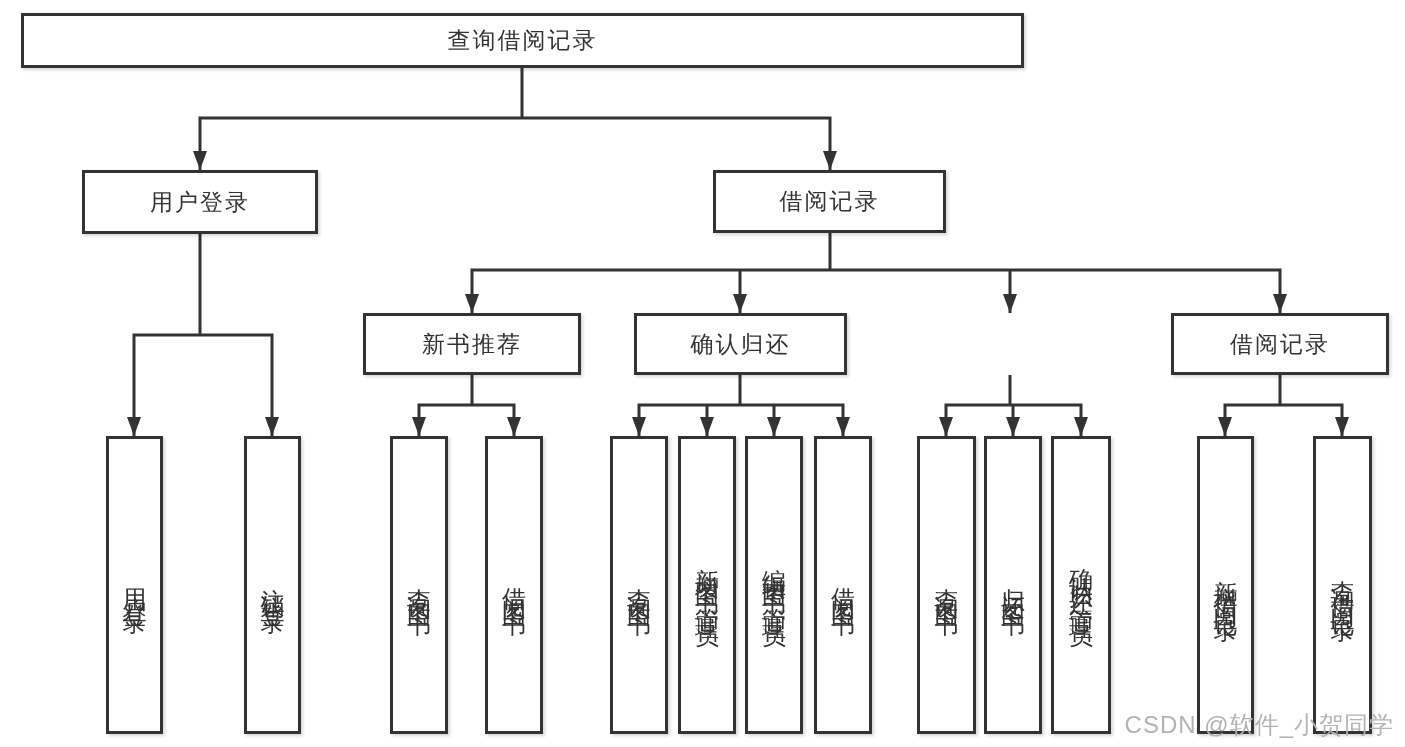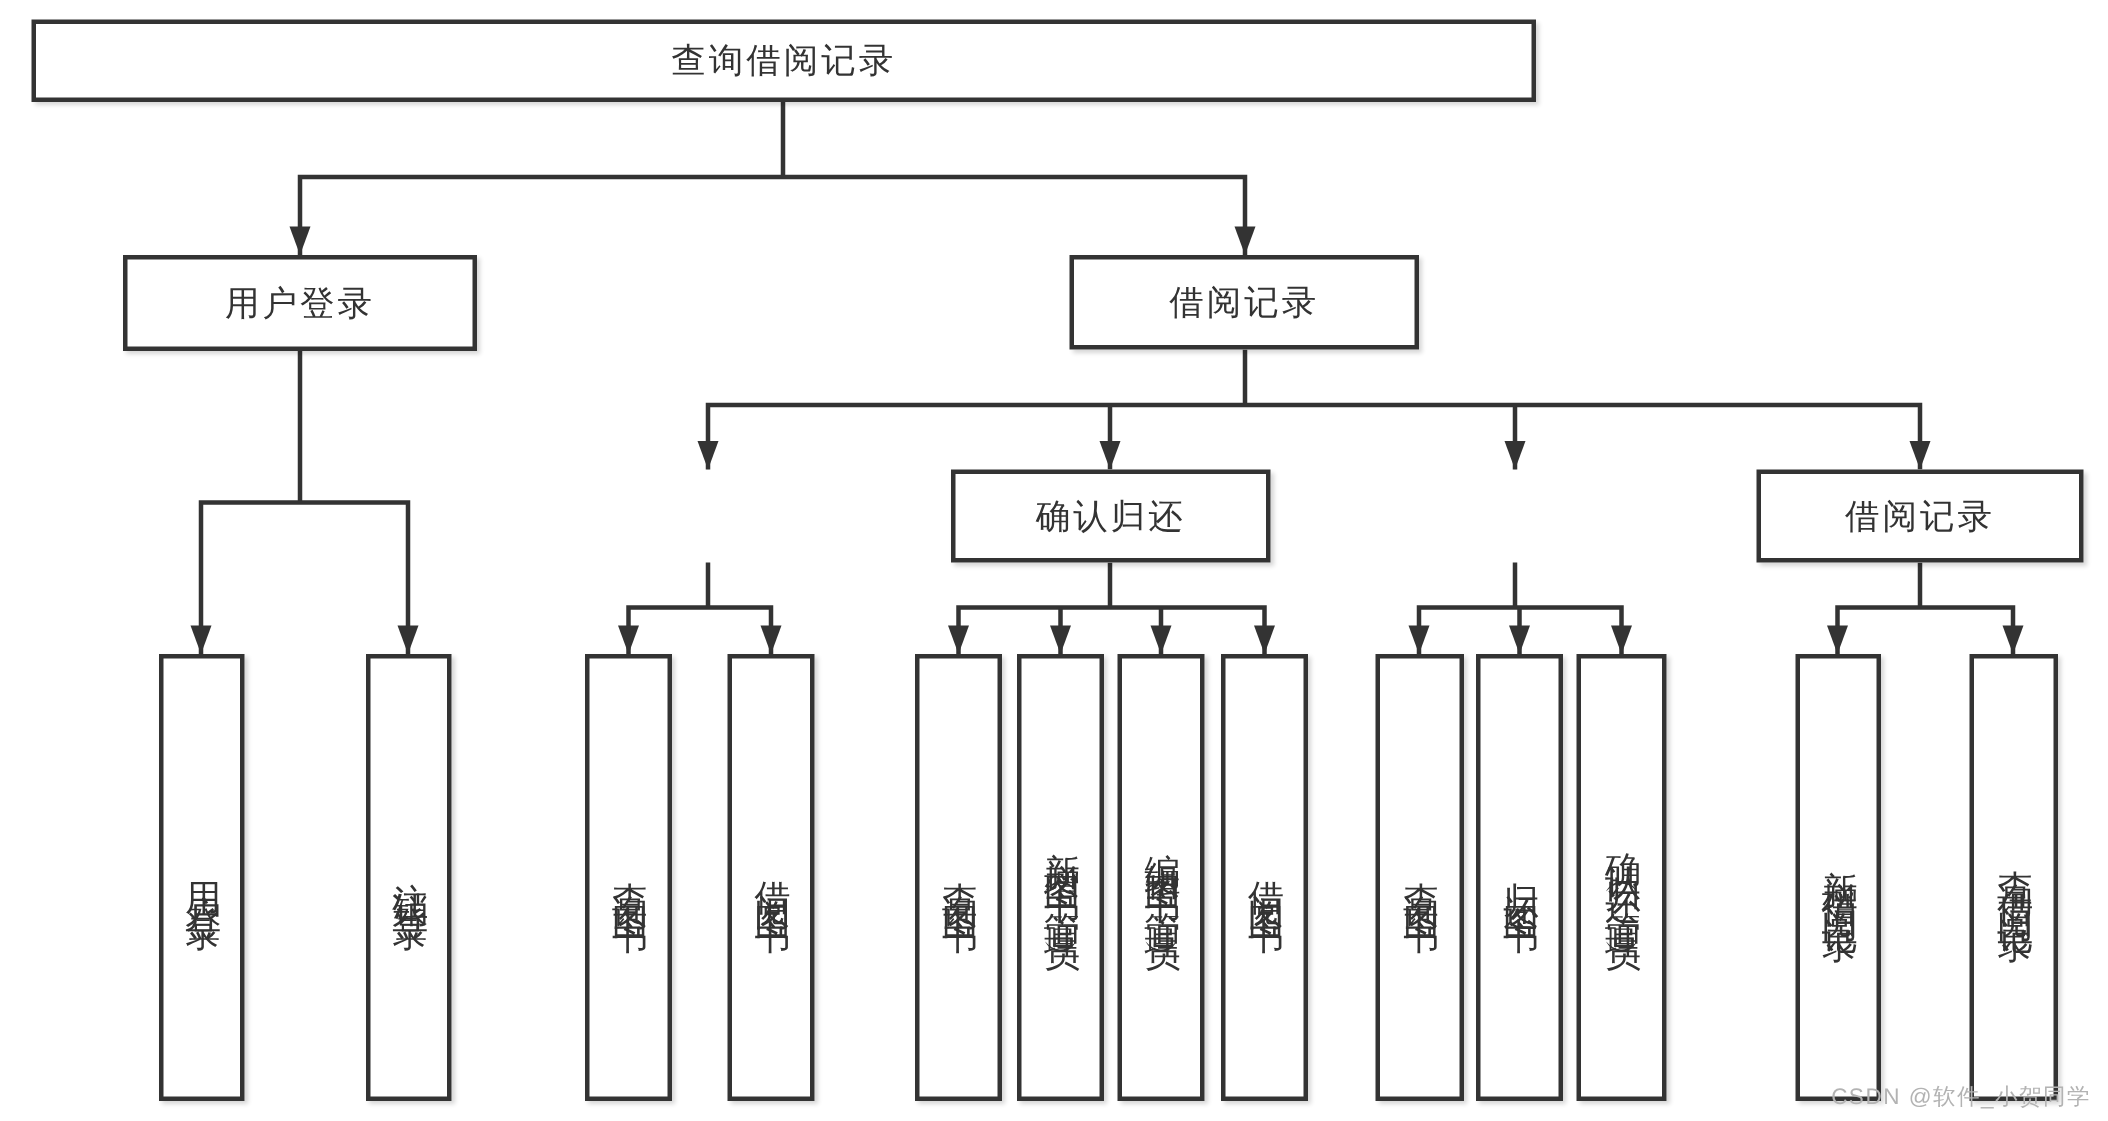--- a/index.html
+++ b/index.html
@@ -43,21 +43,21 @@
     letter-spacing: 8px;
     font-size: 24px;
     line-height: 1;
     white-space: normal;
   }
   #watermark {
     position: absolute;
     right: 11px;
     bottom: 6px;
     color: #b3b3b3;
-    font-size: 15px;
+    font-size: 24px;
     letter-spacing: 1px;
     white-space: nowrap;
   }
 </style>
 </head>
 <body>
 
 <div id="canvas">
 
   <svg id="connectors" viewBox="0 0 1405 747" xmlns="http://www.w3.org/2000/svg">
@@ -105,20 +105,21 @@
       <polygon points="1218,417 1232,417 1225,436"></polygon>
       <polygon points="1335,417 1349,417 1342,436"></polygon>
     </g>
   </svg>
 
   <div class="node" style="left:21px;top:13px;width:1003px;height:55px">查询借阅记录</div>
 
   <div class="node" style="left:82px;top:170px;width:236px;height:64px">用户登录</div>
   <div class="node" style="left:713px;top:170px;width:233px;height:63px">借阅记录</div>
 
+  <div class="node" style="left:363px;top:313px;width:218px;height:62px">新书推荐</div>
   <div class="node" style="left:634px;top:313px;width:213px;height:62px">确认归还</div>
   <div class="node" style="left:1171px;top:313px;width:218px;height:62px">借阅记录</div>
 
   <div class="node leaf" style="left:106px;top:436px;width:57px;height:298px">用户登录</div>
   <div class="node leaf" style="left:244px;top:436px;width:57px;height:298px">注销登录</div>
 
   <div class="node leaf" style="left:390px;top:436px;width:58px;height:298px">查询图书</div>
   <div class="node leaf" style="left:485px;top:436px;width:58px;height:298px">借阅图书</div>
 
   <div class="node leaf" style="left:610px;top:436px;width:58px;height:298px">查询图书</div>

